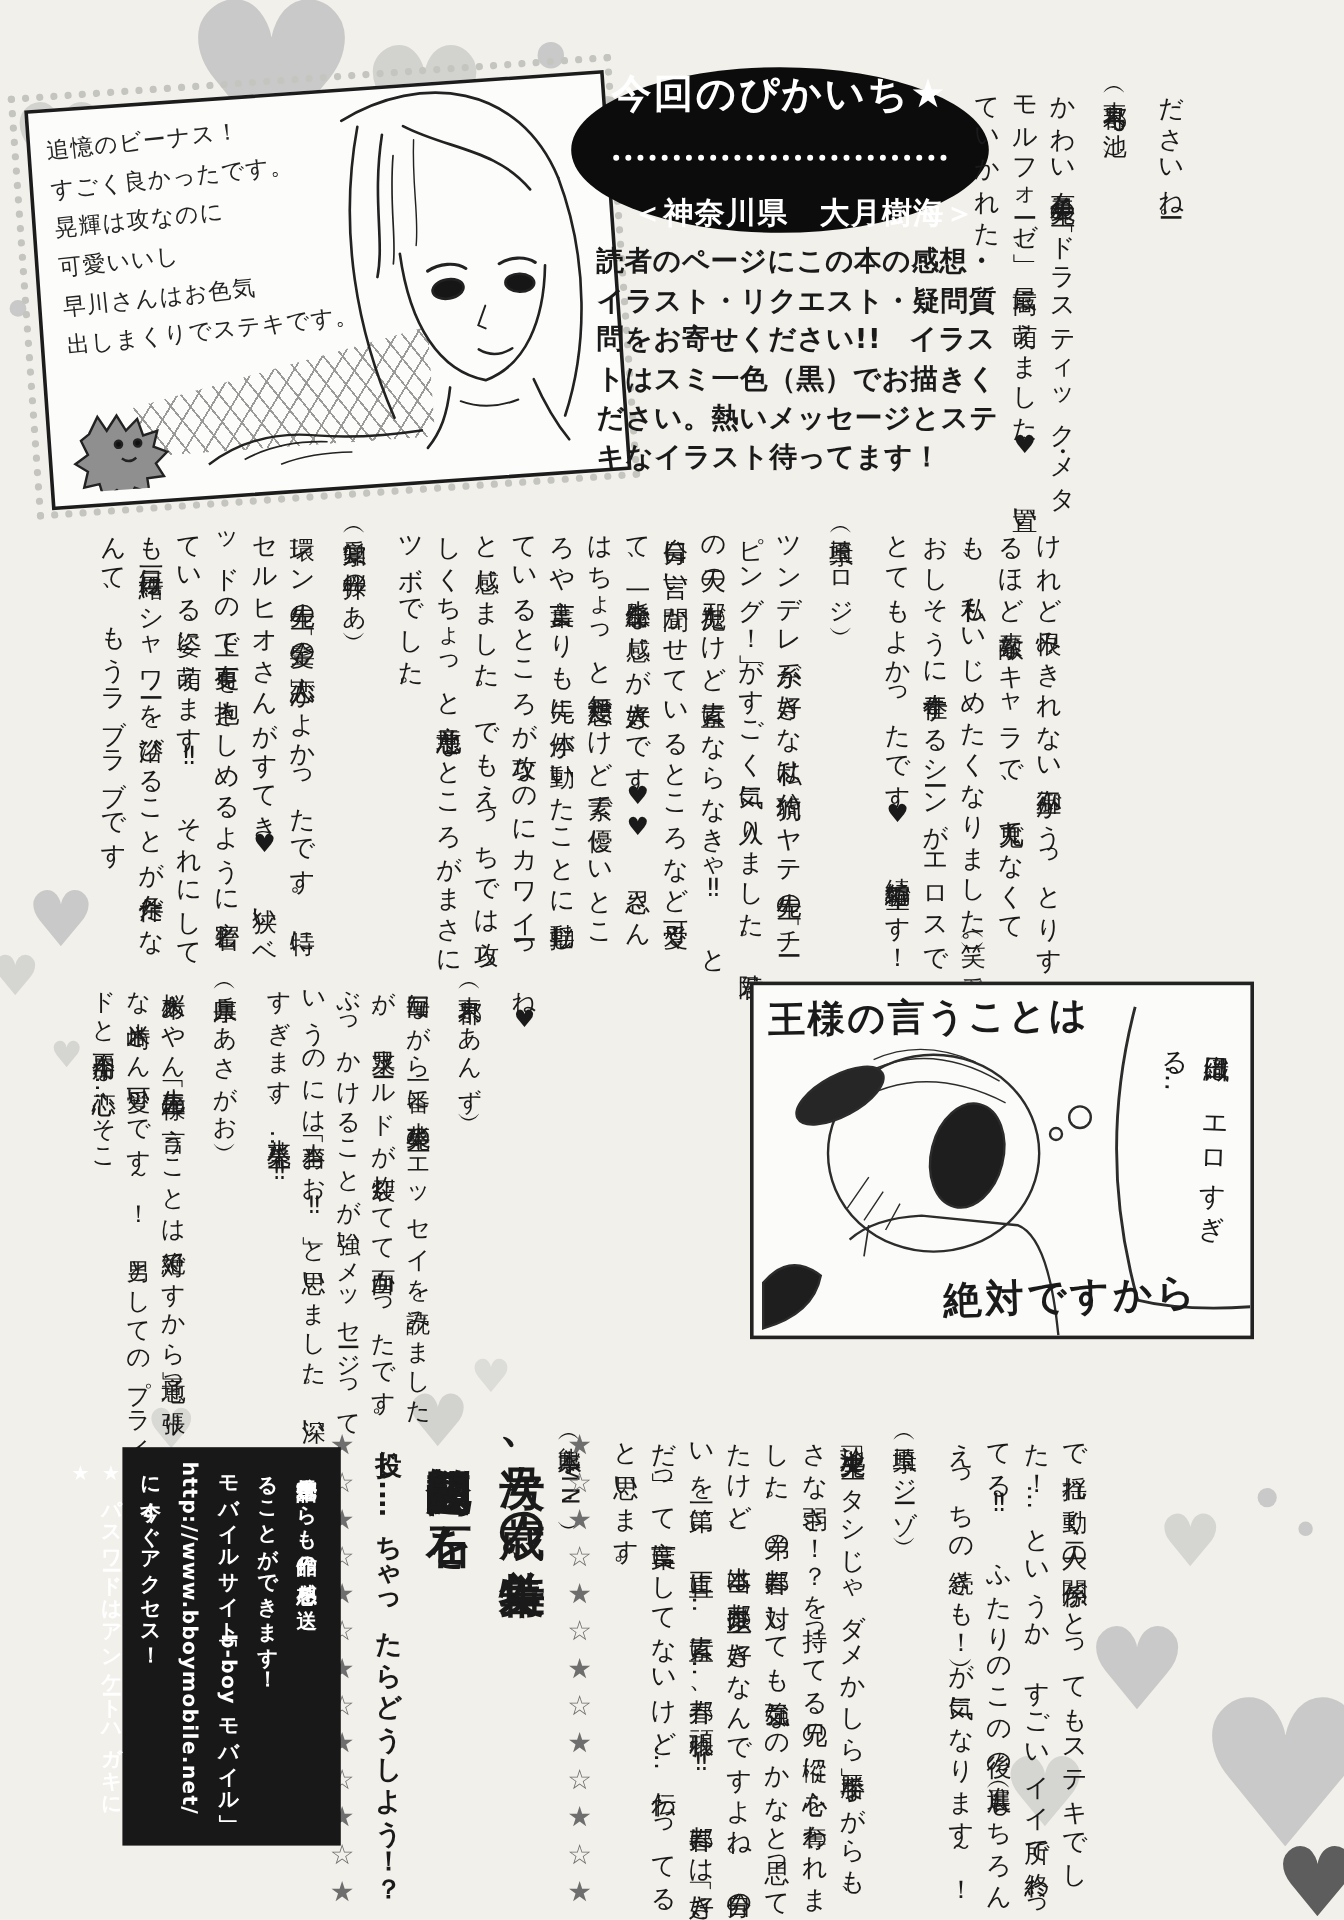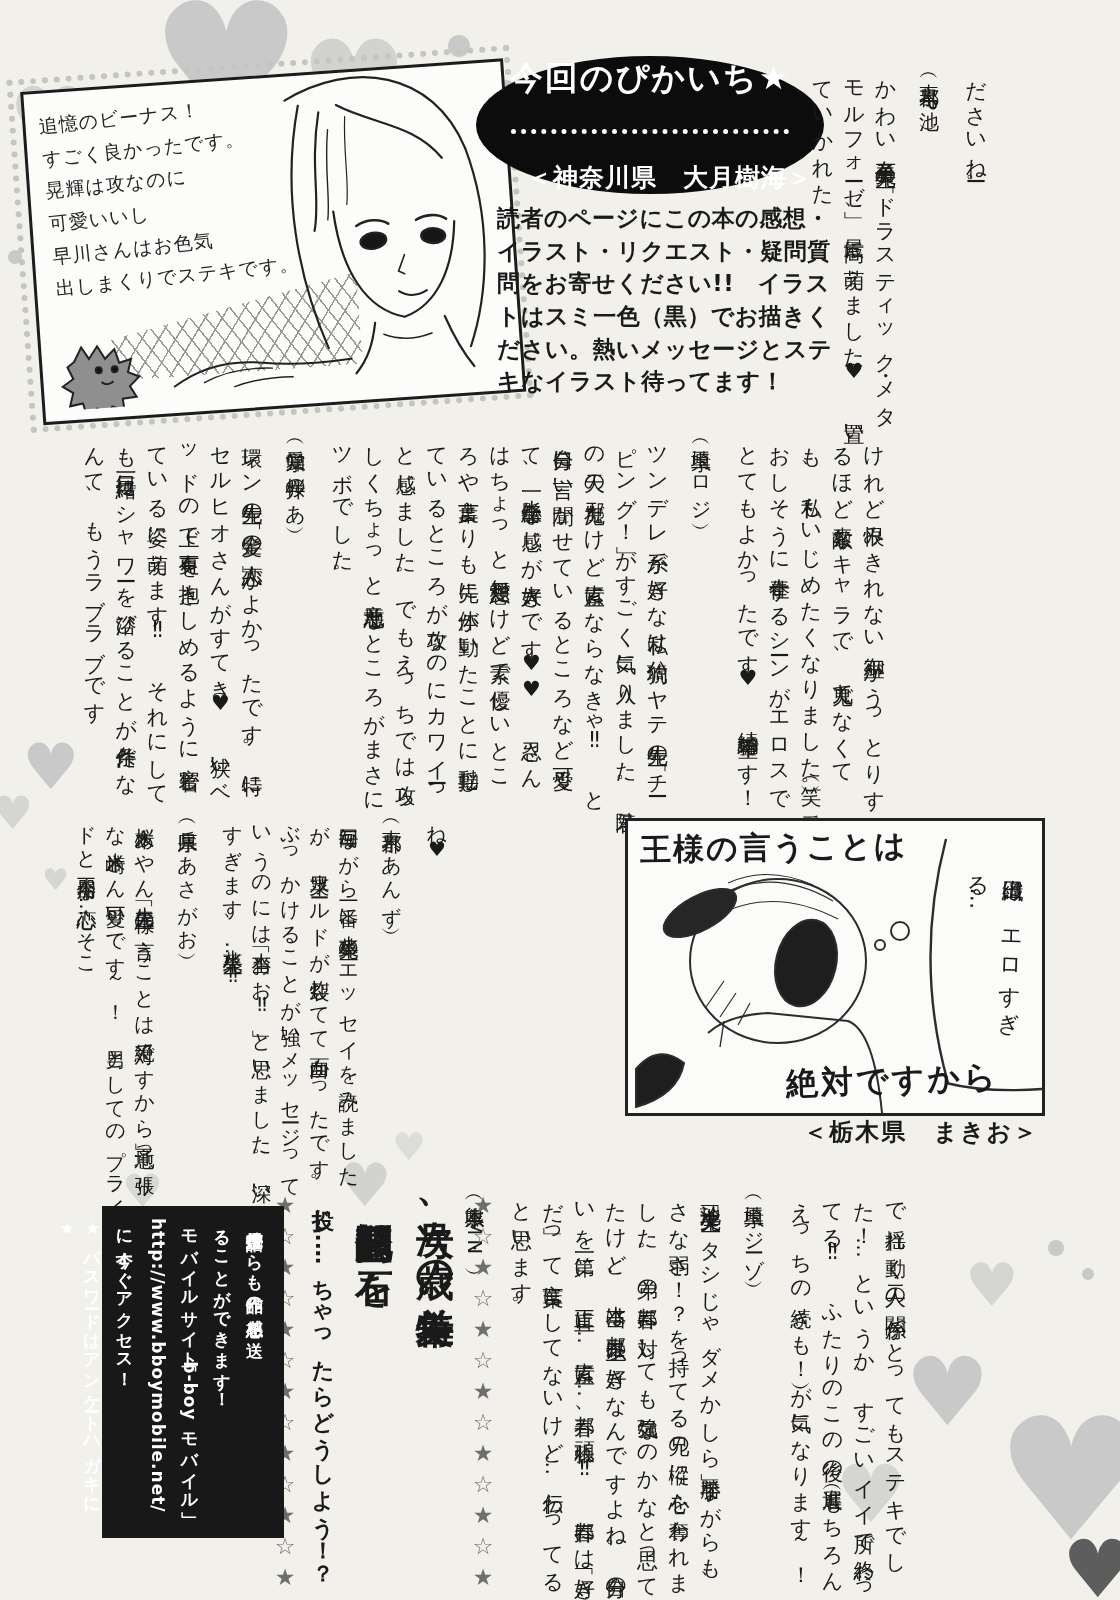--- a/index.html
+++ b/index.html
@@ -207,21 +207,20 @@
       <path d="M8,248 q22,-26 48,-6 q-6,32 -48,44 z" fill="#1e1e1e"></path>
       <circle cx="252" cy="124" r="5"></circle>
       <circle cx="272" cy="110" r="9"></circle>
       <path d="M318,18 Q286,140 320,262" stroke-width="2.4"></path>
       <path d="M318,262 q40,10 96,6" stroke-width="2.4"></path>
     </svg>
     <div class="dog-cap-top">王様の言うことは</div>
     <div class="dog-bubble-text">織田は、エロすぎる…</div>
     <div class="dog-cap-bottom">絶対ですから</div>
   </div>
-  <div class="dog-credit">＜栃木県　まきお＞</div>
 
   <div class="letters" style="left:462px; top:1188px; height:420px;">
     <p class="lt">で揺れ動く二人の関係がとってもステキでした！…というか、すごいイイ所で終わってる‼　ふたりのこの後の進展（もちろんえっちの続きも！）が気になります～！</p>
     <p class="attrib pt160">（埼玉県　ジーゾ）</p>
     <p class="lt">池玲文先生「アタシじゃダメかしら」勝手ながらも、小さな弱さ！？を持ってる兄の樅に心を奪われました。弟の邦春に対しても強気なのかなと思ってたけど、本当は邦春以上に好きなんですよね。自分の想いを第一に、正直に…素直に…邦春、頑張れ‼　邦春には「好きだ」って言葉にしてないけど…伝わってると思います。</p>
     <p class="attrib pt145">（熊本県　M・N）</p>
   </div>
 
   <div class="nextblock">
     <p class="starcol">★☆★☆★☆★☆★☆★☆★</p>

